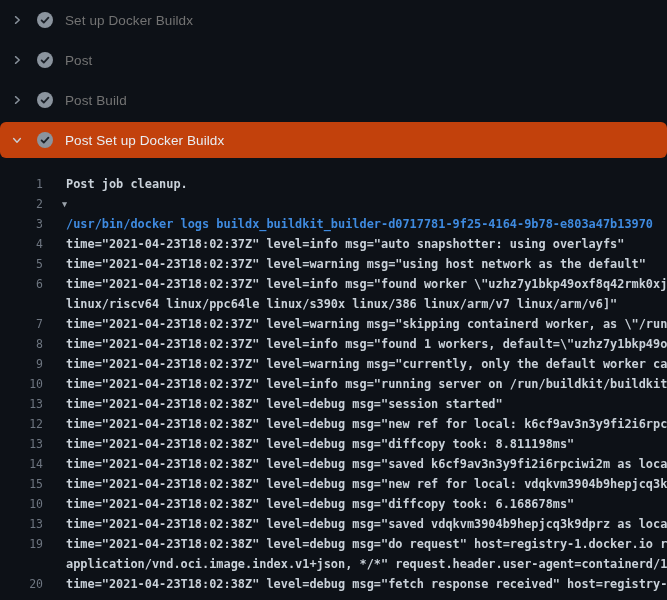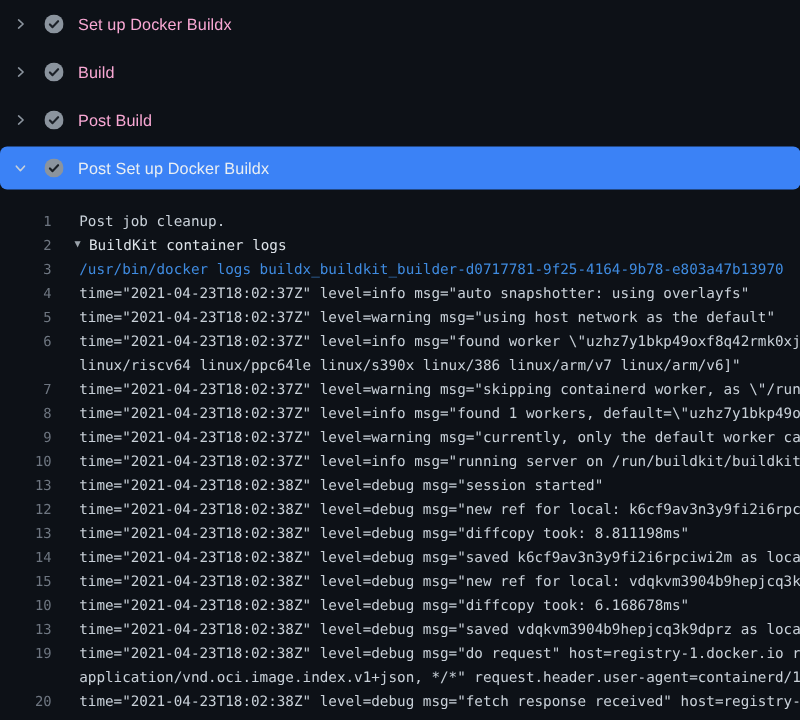--- a/index.html
+++ b/index.html
@@ -10,44 +10,44 @@
     -webkit-font-smoothing:antialiased;
   }
   
   .steps { padding-top:2px; }
   .step-row {
     height:36px; margin-bottom:4px;
     display:flex; align-items:center;
     border-radius:6px;
     cursor:pointer;
   }
-  .step-row.expanded { background:#3b82f6; }
+  .step-row.expanded { background:#c2410c; }
   .chev { width:12px; height:12px; margin-left:11px; flex:none; display:flex; align-items:center; justify-content:center; }
   .status { width:16px; height:16px; margin-left:14px; flex:none; }
   .step-title {
     margin-left:12px;
-    font-size:13.5px; font-weight:500; color:#f9a8d4;
+    font-size:13.5px; font-weight:500; color:#737373;
     letter-spacing:0.1px;
   }
   .step-row.expanded .step-title { color:#e9eef3; }
   
   .log-view {
     padding-top:12px;
     font-family:"DejaVu Sans Mono","Liberation Mono",monospace;
     font-size:11.9px;
   }
   .log-row { height:20px; display:flex; align-items:center; white-space:pre; }
   .gutter {
     width:43px; flex:none;
     text-align:right;
     color:#6e7681;
     font-size:11.5px;
     cursor:pointer;
   }
-  .content { margin-left:23px; color:#c9d1d9; }
+  .content { margin-left:23px; color:#c9d1d9;font-weight:bold; }
   .content.command { color:#3f8be0; }
   .log-row.wrap .content { }
   .disclosure {
     margin-left:19px; flex:none;
     color:#9ba3ab; font-size:8.5px;
     cursor:pointer;
   }
   .content.group-text { margin-left:7px; color:#dde3e9; }
 </style>
 </head>
@@ -75,21 +75,21 @@
       <svg width="12" height="12" viewBox="0 0 16 16">
           <path d="M6 3.5l5 4.5-5 4.5" stroke="#8b949e" stroke-width="1.8" fill="none" stroke-linecap="round" stroke-linejoin="round"></path>
         </svg>
     </span>
     <span class="status">
       <svg width="16" height="16" viewBox="0 0 16 16">
           <circle cx="8" cy="8" r="8" fill="#8b949e"></circle>
           <path d="M4.6 8.4l2.2 2.2 4.6-4.9" stroke="#1c2128" stroke-width="1.8" fill="none" stroke-linecap="round" stroke-linejoin="round"></path>
         </svg>
     </span>
-    <span class="step-title">Build</span>
+    <span class="step-title">Post</span>
   </div>
 
   <div class="step-row">
     <span class="chev">
       <svg width="12" height="12" viewBox="0 0 16 16">
           <path d="M6 3.5l5 4.5-5 4.5" stroke="#8b949e" stroke-width="1.8" fill="none" stroke-linecap="round" stroke-linejoin="round"></path>
         </svg>
     </span>
     <span class="status">
       <svg width="16" height="16" viewBox="0 0 16 16">
@@ -112,21 +112,21 @@
           <path d="M4.6 8.4l2.2 2.2 4.6-4.9" stroke="#1c2128" stroke-width="1.8" fill="none" stroke-linecap="round" stroke-linejoin="round"></path>
         </svg>
     </span>
     <span class="step-title">Post Set up Docker Buildx</span>
   </div>
 
 </div>
 
 <div class="log-view" id="log-view">
     <div class="log-row"><span class="gutter">1</span><span class="content">Post job cleanup.</span></div>
-    <div class="log-row"><span class="gutter">2</span><span class="disclosure">▼</span><span class="content group-text">BuildKit container logs</span></div>
+    <div class="log-row"><span class="gutter">2</span><span class="disclosure">▼</span></div>
     <div class="log-row"><span class="gutter">3</span><span class="content command">/usr/bin/docker logs buildx_buildkit_builder-d0717781-9f25-4164-9b78-e803a47b13970</span></div>
     <div class="log-row"><span class="gutter">4</span><span class="content">time="2021-04-23T18:02:37Z" level=info msg="auto snapshotter: using overlayfs"</span></div>
     <div class="log-row"><span class="gutter">5</span><span class="content">time="2021-04-23T18:02:37Z" level=warning msg="using host network as the default"</span></div>
     <div class="log-row"><span class="gutter">6</span><span class="content">time="2021-04-23T18:02:37Z" level=info msg="found worker \"uzhz7y1bkp49oxf8q42rmk0xj</span></div>
     <div class="log-row wrap"><span class="gutter"></span><span class="content">linux/riscv64 linux/ppc64le linux/s390x linux/386 linux/arm/v7 linux/arm/v6]"</span></div>
     <div class="log-row"><span class="gutter">7</span><span class="content">time="2021-04-23T18:02:37Z" level=warning msg="skipping containerd worker, as \"/run</span></div>
     <div class="log-row"><span class="gutter">8</span><span class="content">time="2021-04-23T18:02:37Z" level=info msg="found 1 workers, default=\"uzhz7y1bkp49o</span></div>
     <div class="log-row"><span class="gutter">9</span><span class="content">time="2021-04-23T18:02:37Z" level=warning msg="currently, only the default worker ca</span></div>
     <div class="log-row"><span class="gutter">10</span><span class="content">time="2021-04-23T18:02:37Z" level=info msg="running server on /run/buildkit/buildkit</span></div>
     <div class="log-row"><span class="gutter">13</span><span class="content">time="2021-04-23T18:02:38Z" level=debug msg="session started"</span></div>

